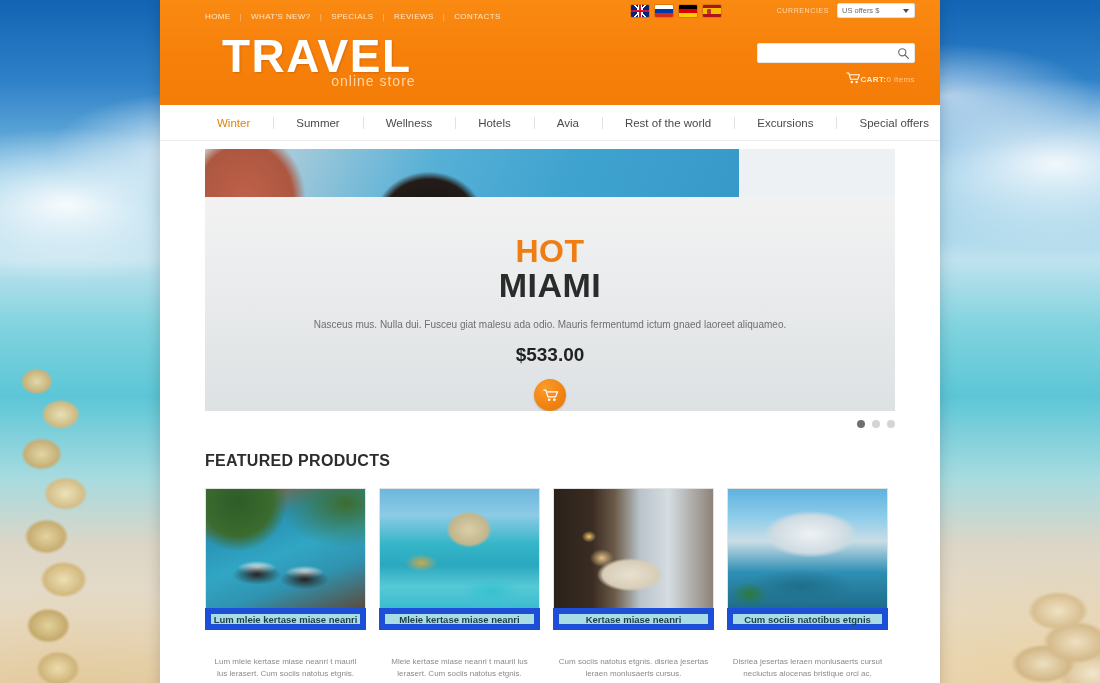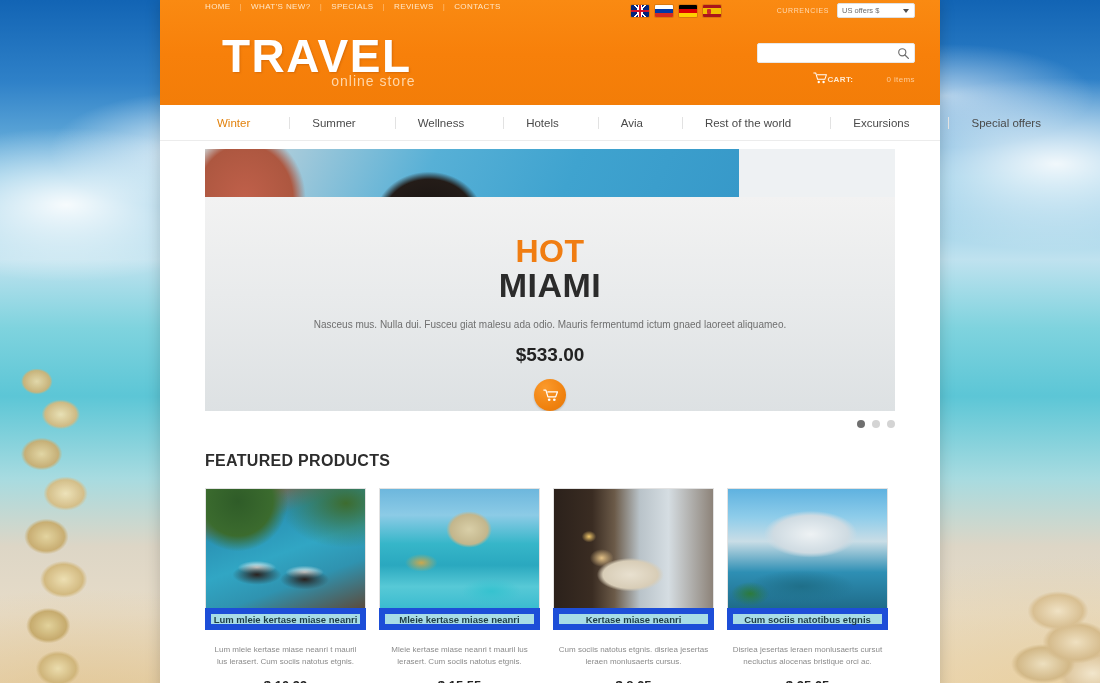--- a/index.html
+++ b/index.html
@@ -83,21 +83,21 @@
   
   .header {
     position: relative;
     background: #f9820a;
     height: 105px;
     background-image: linear-gradient(to bottom, #fa8a12 0%, #f7800a 52%, #f37d08 100%);
   }
 
   .top-links {
     position: absolute;
-    left: 45px; top: 2px;
+    left: 45px; top: 12px;
     display: flex;
     align-items: center;
     gap: 0;
     font-size: 8px;
     letter-spacing: .4px;
     text-align: center;
   }
   .top-links a {
     color: #ffe7c8;
     text-decoration: none;
@@ -224,31 +224,31 @@
     position: absolute;
     right: 25px; top: 72px;
     display: flex;
     align-items: flex-end;
     gap: 0;
     font-size: 8px;
     color: #fff;
     letter-spacing: .4px;
   }
   .cart-label { color: #ffe9d0; font-weight: bold; }
-  .cart-count { color: #ffcb97; margin-left: 33px; }
+  .cart-count { color: #ffcb97; }
 
   
   .mainnav {
     height: 36px;
     background: #fff;
     border-bottom: 1px solid #ececec;
     display: flex;
     align-items: center;
     padding-left: 45px;
-    gap: 16px;
+    gap: 0;
   }
   .mainnav a {
     font-size: 11.5px;
     color: #4a4a4a;
     text-decoration: none;
     padding: 0 23px;
     position: relative;
     white-space: nowrap;
   }
   .mainnav a:first-child { padding-left: 12px; }
@@ -455,21 +455,21 @@
     border: 6px solid #1d4ed8;
     display: flex;
     align-items: center;
     justify-content: center;
     font-size: 9.5px;
     color: #1d3c44;
     font-weight: bold;
     cursor: pointer;
   }
   .p-desc {
-    margin-top: 14px;
+    margin-top: 26px;
     font-size: 8px;
     color: #8b8b8b;
     line-height: 1.5;
     padding: 0 5px;
   }
   .p-price {
     margin-top: 10px;
     font-size: 13px;
     font-weight: bold;
     color: #232323;

